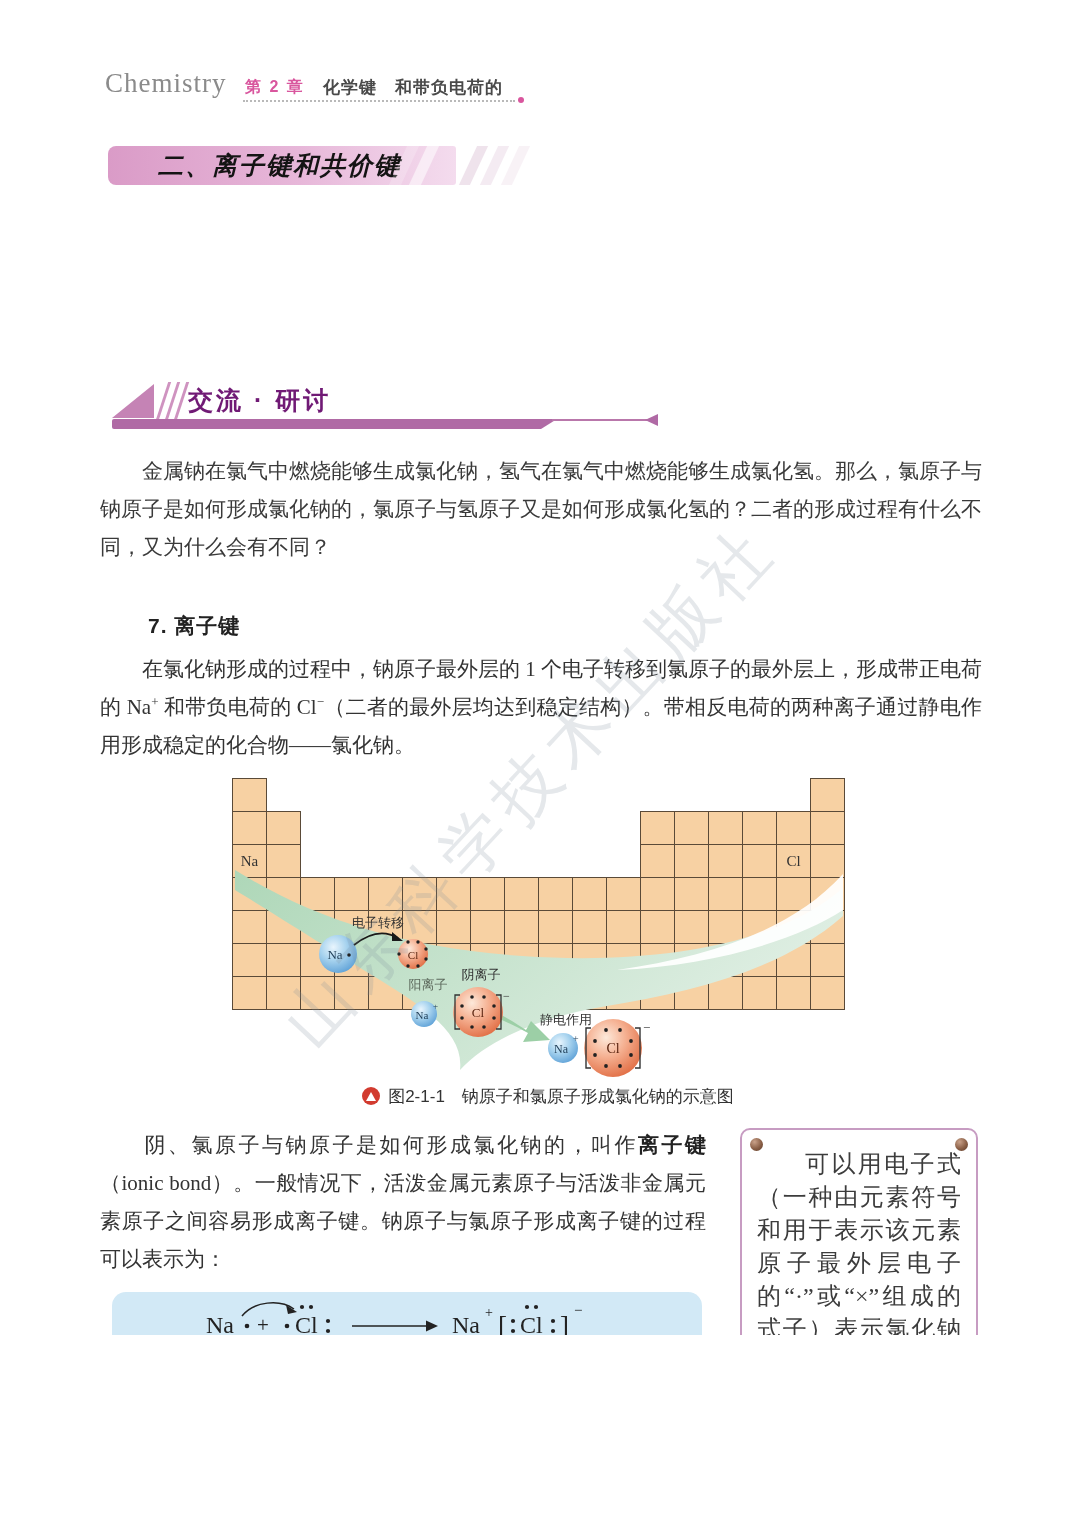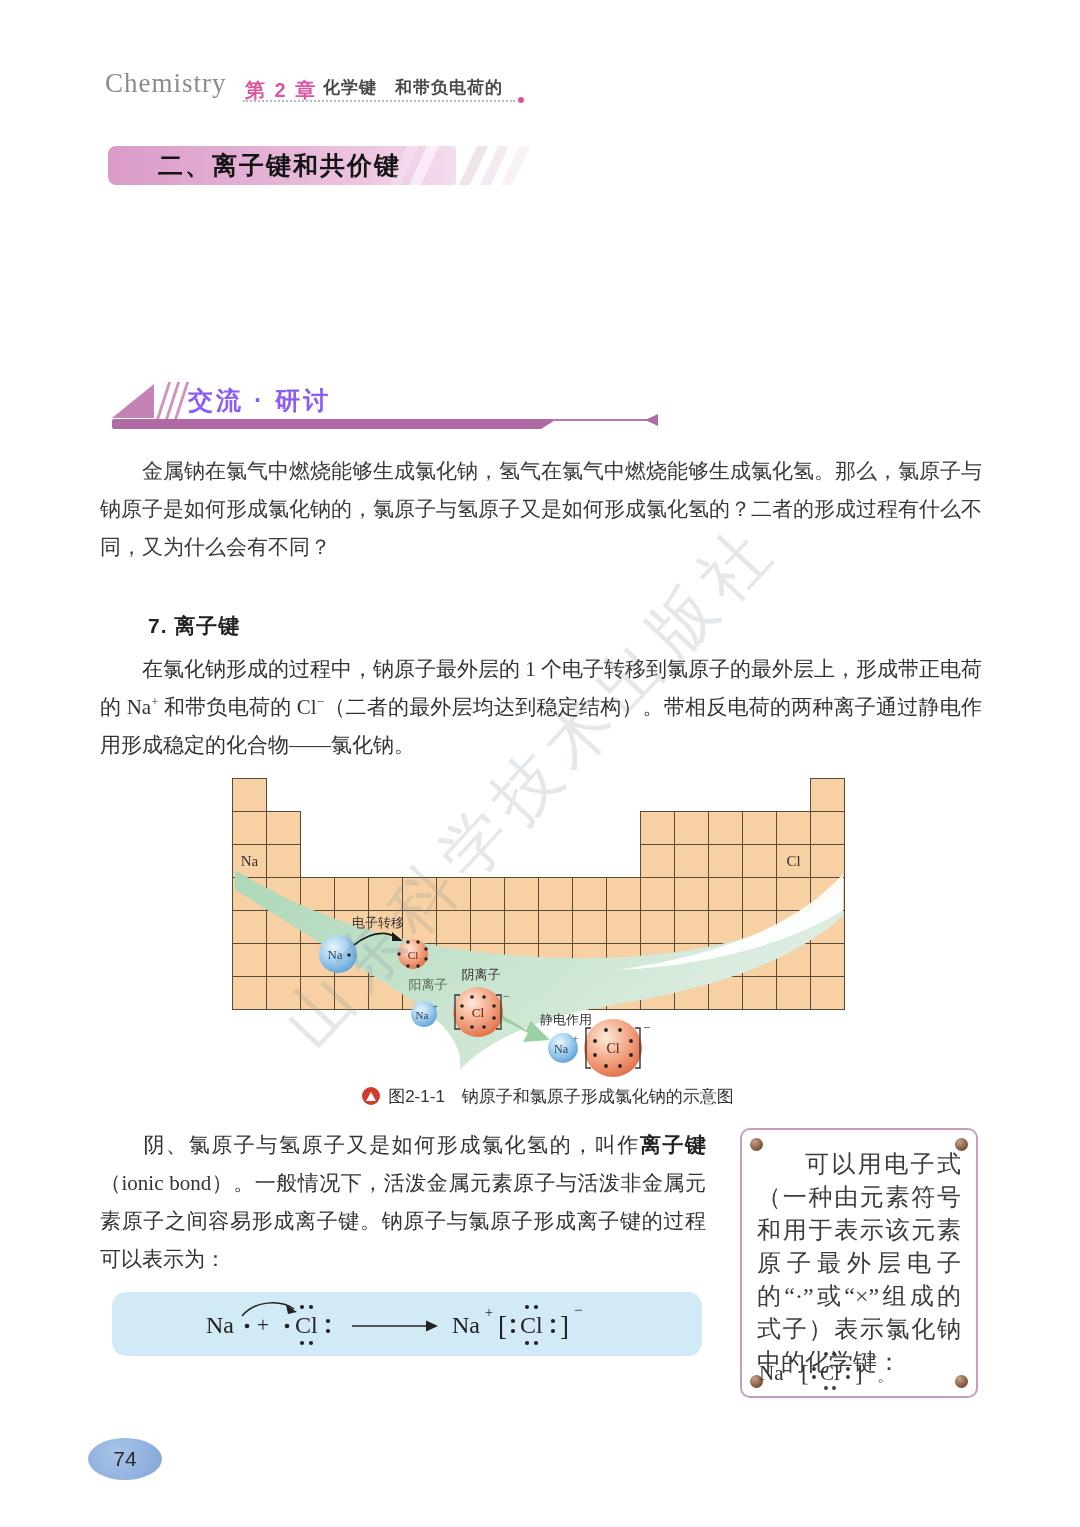--- a/index.html
+++ b/index.html
@@ -1,47 +1,47 @@
 <!DOCTYPE html>
 <html><head>
 <meta charset="utf-8">
 <style>
   html,body{margin:0;padding:0;background:#fff;}
-  .page{position:relative;width:1080px;height:1527px;background:#ffffff;overflow:hidden;
+  .page{position:relative;width:1080px;height:1335px;background:#ffffff;overflow:hidden;
         font-family:"Liberation Serif","DejaVu Serif",serif;color:#333;}
   
   .hdr{position:absolute;left:105px;top:68px;height:44px;}
   .brand{position:absolute;left:0;top:0;font-size:27px;color:#8b8b8b;letter-spacing:1px;}
   .chap-badge{position:absolute;left:140px;top:9px;font-family:"Liberation Sans",sans-serif;
-              font-weight:bold;font-size:20px;color:#d9569e;letter-spacing:2px;white-space:nowrap;}
+              font-weight:bold;font-size:16px;color:#d9569e;letter-spacing:2px;white-space:nowrap;}
   .chap-title{position:absolute;left:218px;top:8px;font-family:"Liberation Sans",sans-serif;
               font-weight:bold;font-size:17px;color:#4a4a4a;letter-spacing:1px;white-space:nowrap;}
   .hdr-dots{position:absolute;left:243px;top:100px;width:272px;border-bottom:2px dotted #b9b9b9;}
   .hdr-end-dot{position:absolute;left:518px;top:97px;width:6px;height:6px;border-radius:50%;background:#d9569e;}
   
   .banner{position:absolute;left:108px;top:146px;width:348px;height:39px;border-radius:8px 3px 3px 8px;
           background:linear-gradient(90deg,#da9bc7 0%,#e7b7d9 55%,#f4dcee 100%);
           display:flex;align-items:center;}
   .banner span{font-family:"Liberation Sans",sans-serif;font-weight:bold;font-size:25px;color:#141414;
-               margin-left:50px;letter-spacing:2px;white-space:nowrap;}
+               margin-left:50px;letter-spacing:2px;white-space:nowrap;font-style:italic;}
   .banner .shine{position:absolute;right:26px;top:0;width:12px;height:39px;background:rgba(255,255,255,.55);
                  transform:skewX(-25deg);}
   .banner .shine2{right:46px;opacity:.4;}
   .stripe{position:absolute;top:146px;width:11px;height:39px;background:#efe3ec;transform:skewX(-25deg);}
   
   .para{position:absolute;text-align:justify;font-size:21px;line-height:38px;color:#333;}
   .para .ind{display:inline-block;width:42px;}
   .b{font-weight:bold;color:#222;}
   sup.s{font-size:13px;vertical-align:super;line-height:0;}
   
   .disc-tri{position:absolute;left:112px;top:384px;width:42px;height:34px;background:#c583b5;
             -webkit-clip-path:polygon(100% 0,100% 100%,0 100%);clip-path:polygon(100% 0,100% 100%,0 100%);}
   .disc-line{position:absolute;top:382px;width:3px;height:38px;background:#cf93c0;transform:skewX(-18deg);}
   .disc-title{position:absolute;left:188px;top:384px;font-family:"Liberation Sans",sans-serif;
-              font-weight:bold;font-size:25px;color:#8b5cf6;letter-spacing:3px;white-space:nowrap;}
+              font-weight:bold;font-size:25px;color:#701a75;letter-spacing:3px;white-space:nowrap;}
   .disc-bar{position:absolute;left:112px;top:419px;width:445px;height:10px;background:#b06aa5;border-radius:2px 0 0 2px;
             -webkit-clip-path:polygon(0 0,100% 0,calc(100% - 16px) 100%,0 100%);
             clip-path:polygon(0 0,100% 0,calc(100% - 16px) 100%,0 100%);}
   .disc-thin{position:absolute;left:552px;top:419px;width:96px;height:2px;background:#b977ab;}
   .disc-arrow{position:absolute;left:645px;top:414px;width:0;height:0;
               border-top:6px solid transparent;border-bottom:6px solid transparent;border-right:13px solid #b06aa5;}
   
   .sub-title{position:absolute;left:148px;top:612px;font-family:"Liberation Sans",sans-serif;
              font-weight:bold;font-size:21px;color:#222;letter-spacing:1px;}
   
@@ -296,21 +296,21 @@
       <path d="M 359,250 L 354,250 L 354,290 L 359,290 M 403,250 L 408,250 L 408,290 L 403,290" fill="none" stroke="#333" stroke-width="1.4"></path>
       <text x="411" y="254" font-size="13" fill="#333">−</text>
     </svg>
   </div>
 
   <div class="caption">
     <span class="cap-icon"></span><span>图2-1-1　钠原子和氯原子形成氯化钠的示意图</span>
   </div>
 
   <div class="para" style="left:100px;top:1126px;width:606px;">
-    <span class="ind"></span><span>阴、氯原子与氢原子又是如何形成氯化氢的，叫作</span><span class="b">离子键</span><span>（ionic bond）。一般情况下，活泼金属元素原子与活泼非金属元素原子之间容易形成离子键。钠原子与氯原子形成离子键的过程可以表示为：</span>
+    <span class="ind"></span><span>阴、氯原子与钠原子是如何形成氯化钠的，叫作</span><span class="b">离子键</span><span>（ionic bond）。一般情况下，活泼金属元素原子与活泼非金属元素原子之间容易形成离子键。钠原子与氯原子形成离子键的过程可以表示为：</span>
   </div>
 
   <div class="eqbox">
     <svg width="430" height="58" viewBox="0 0 430 58">
       <text x="14" y="38" font-size="24" fill="#222">Na</text>
       <circle cx="55" cy="31" r="2.3" fill="#222"></circle>
       <path d="M 50,21 C 62,6 88,4 102,14" fill="none" stroke="#222" stroke-width="1.5"></path>
       <polygon points="105,17 94,10 96,19" fill="#222"></polygon>
       <text x="65" y="37" font-size="21" fill="#222">+</text>
       <circle cx="95" cy="31" r="2.3" fill="#222"></circle>

